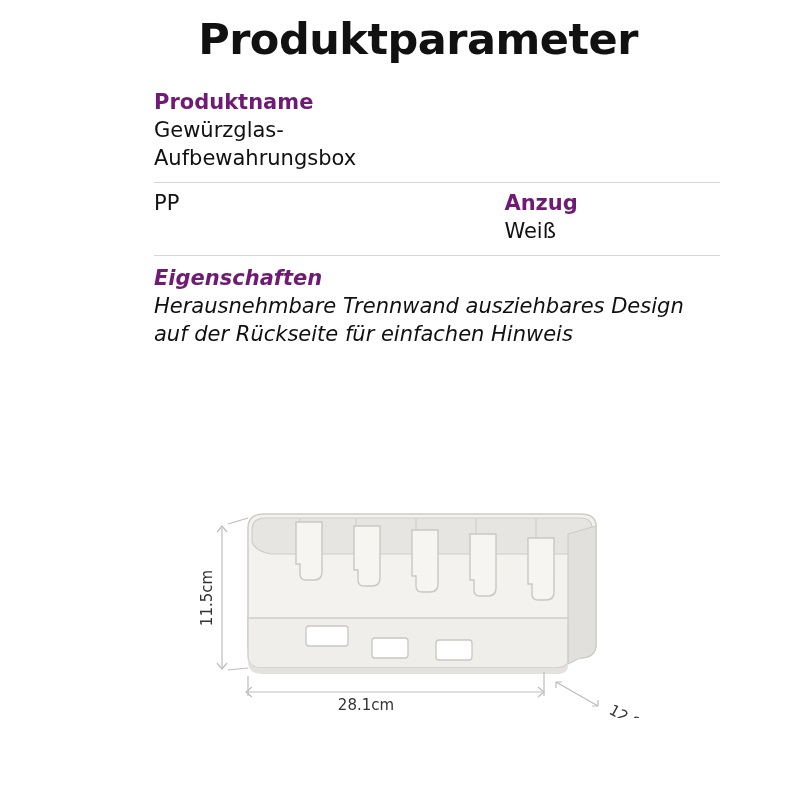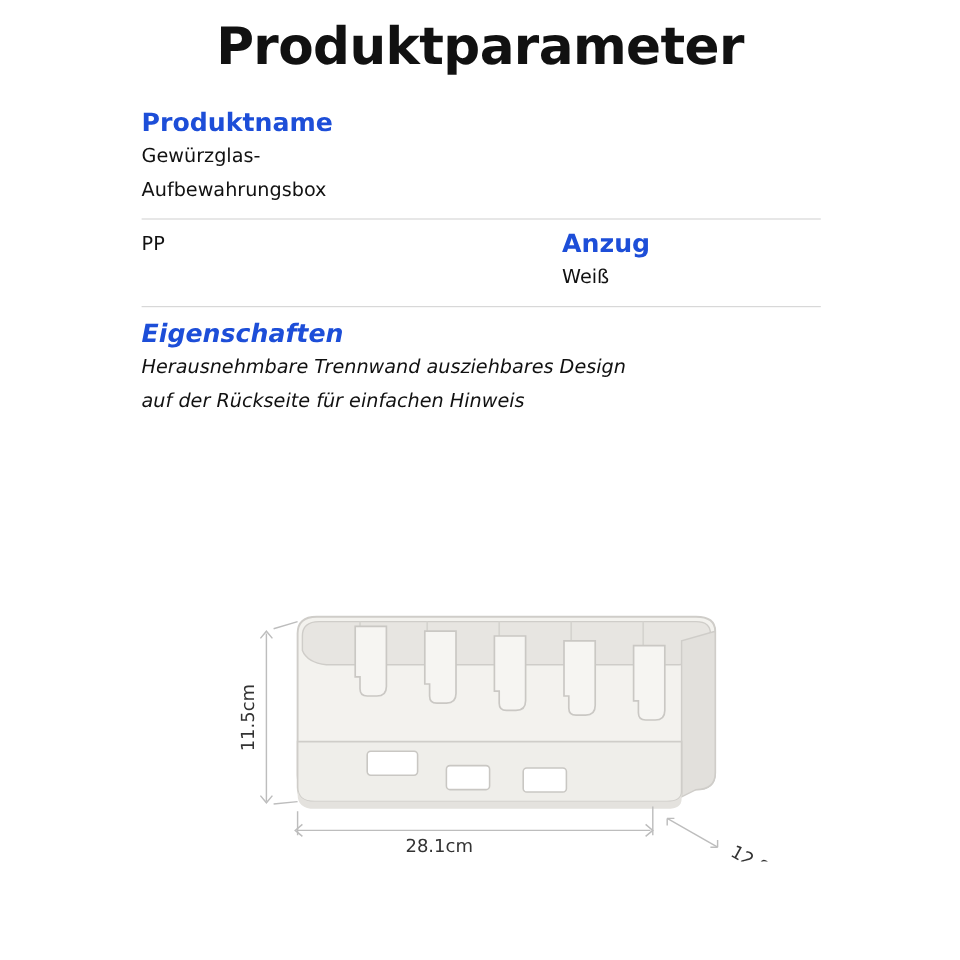--- a/index.html
+++ b/index.html
@@ -13,20 +13,21 @@
     font-family: "DejaVu Sans", sans-serif;
     color: #1a1a1a;
     overflow: hidden;
     position: relative;
   }
   .page {
     width: 800px;
     height: 800px;
     position: relative;
     box-sizing: border-box;
+    padding-left: 36px;
   }
 
   
   .title {
     text-align: center;
     font-size: 43px;
     font-weight: 700;
     letter-spacing: -0.5px;
     padding-top: 14px;
     color: #111111;
@@ -48,24 +49,24 @@
   .spec-col {
     display: flex;
     flex-direction: column;
   }
   .spec-col.left { width: 390px; }
   .spec-col.right { width: 240px; }
   .spec-label {
     font-size: 21px;
     font-weight: 700;
     line-height: 28px;
-    color: #1d4ed8;
+    color: #701a75;
   }
   .spec-value {
-    font-size: 16px;
+    font-size: 21px;
     font-weight: 400;
     line-height: 28px;
     color: #111111;
   }
   .full-row {
     padding: 8px 0 4px 0;
   }
   .full-row .spec-value {
     white-space: pre-line;
   }

